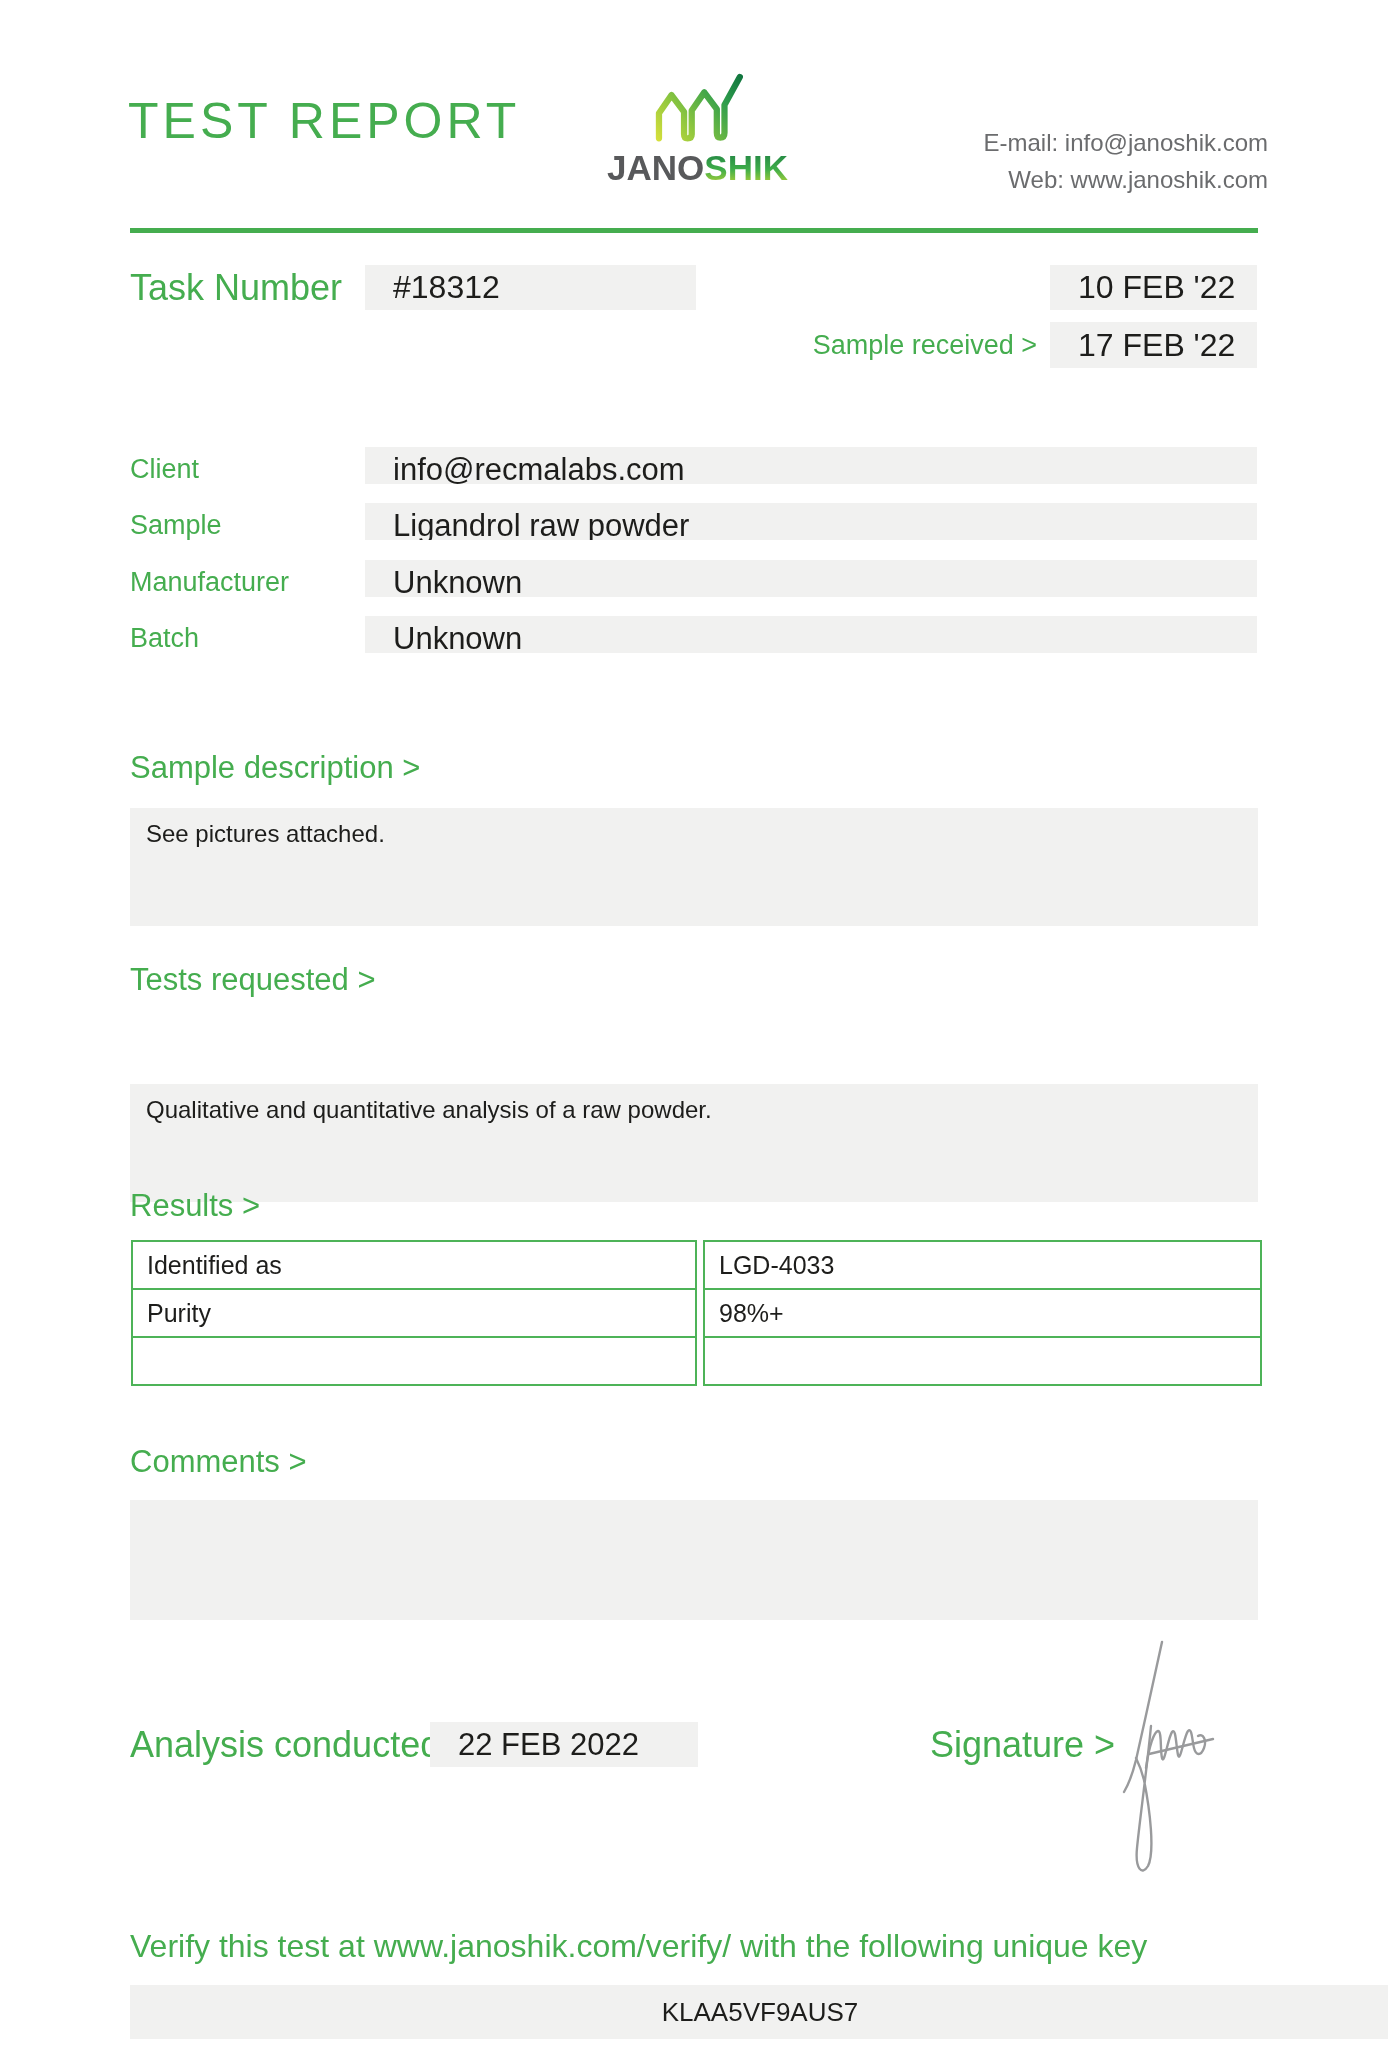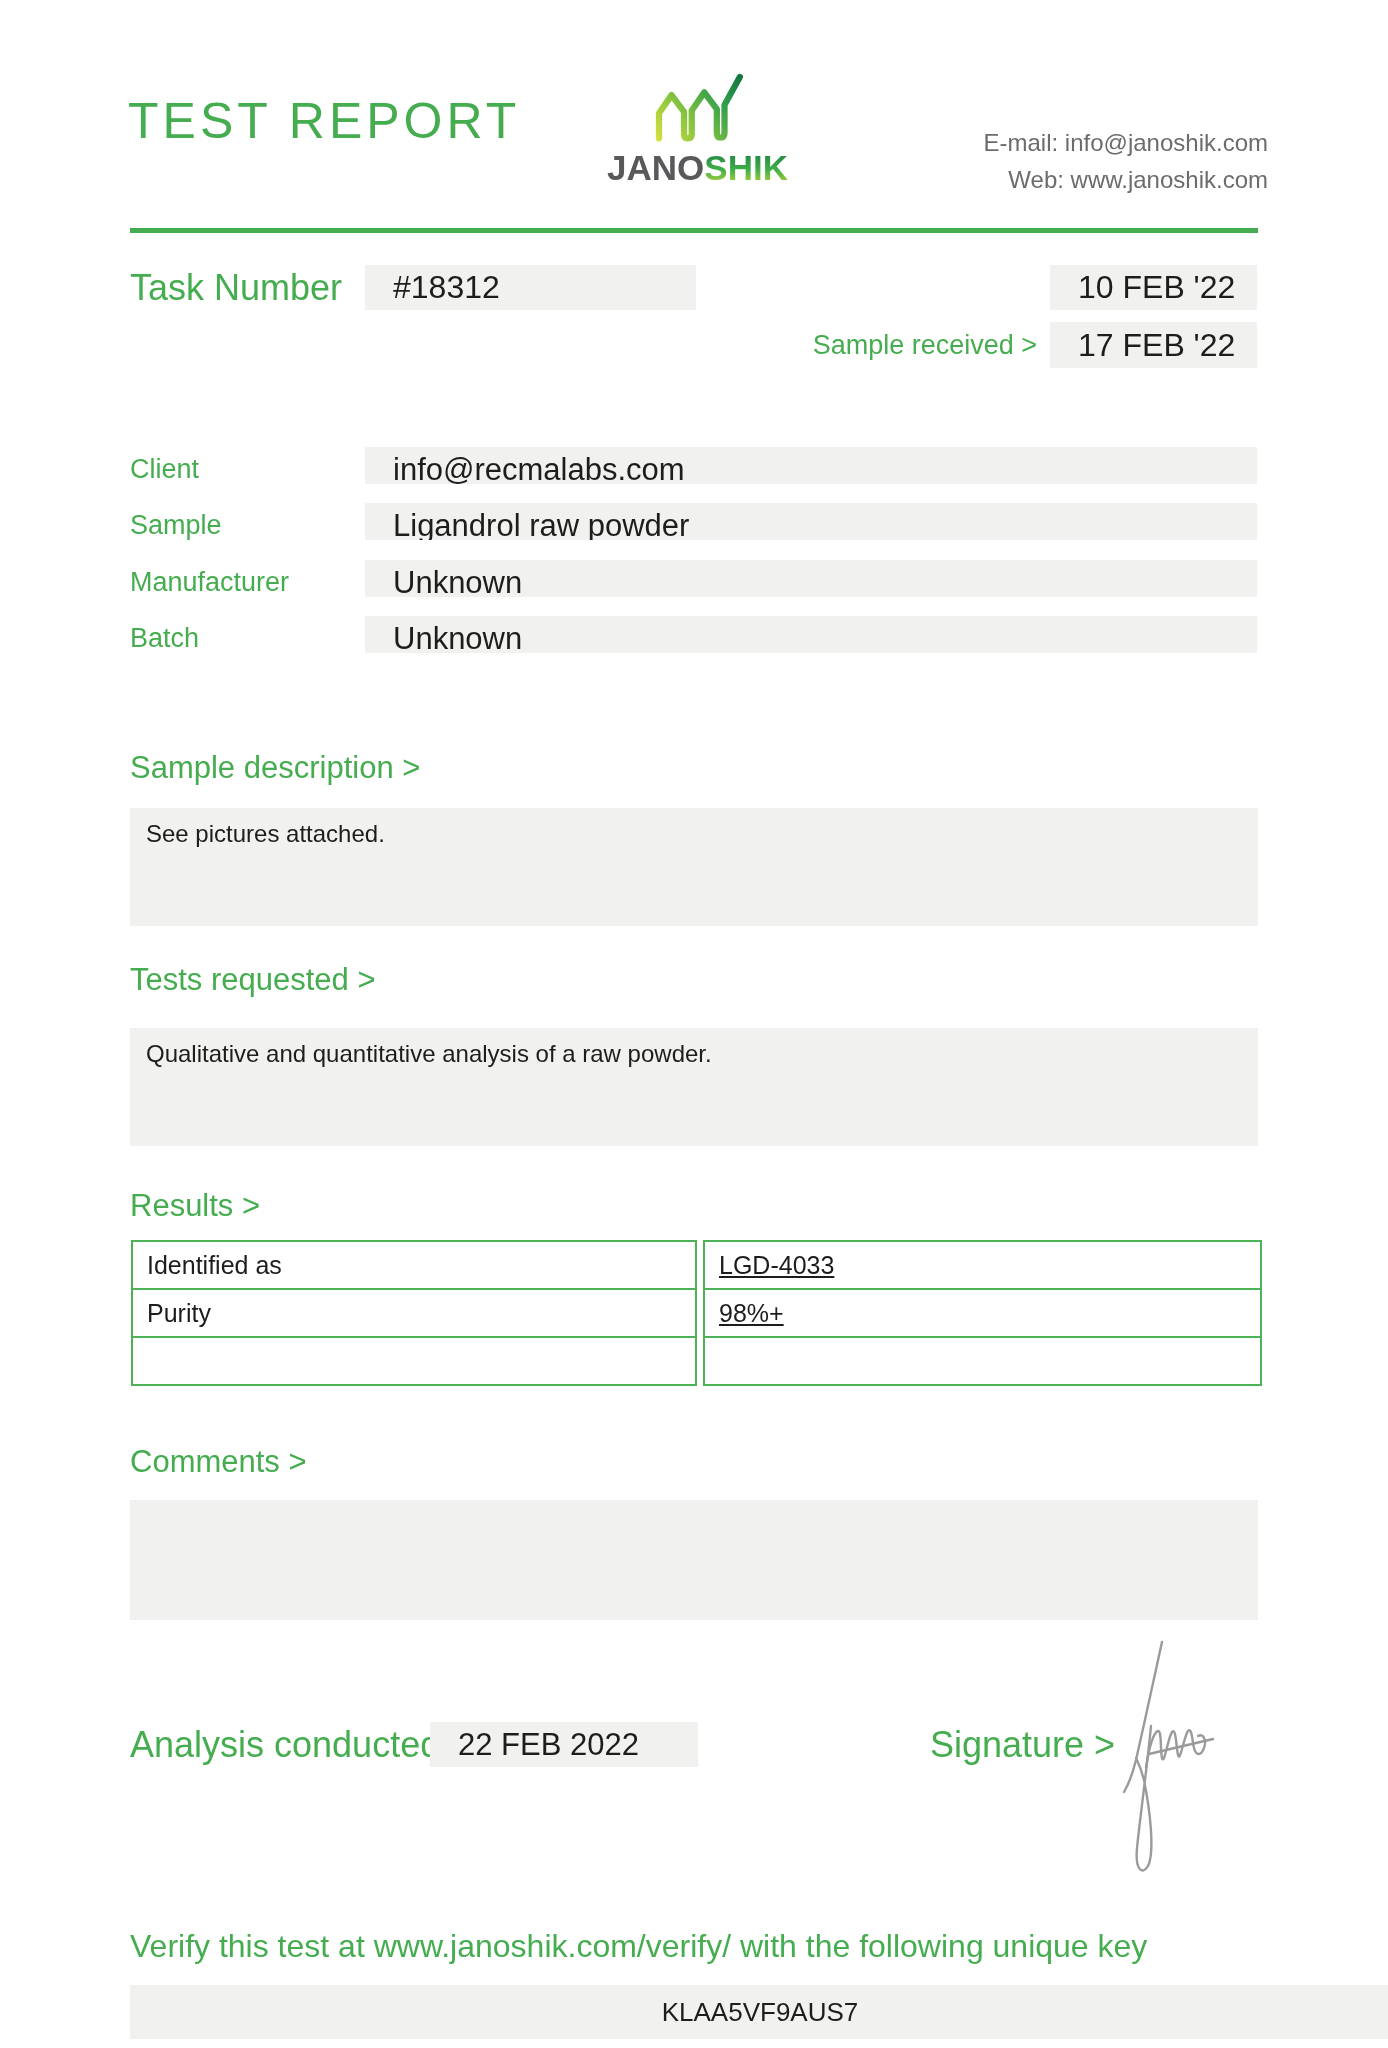--- a/index.html
+++ b/index.html
@@ -45,21 +45,21 @@
   .sec-heading { left:130px; font-size:31px; color:#45ad4f; white-space:nowrap; }
   .sec-box { left:130px; width:1128px; background:#f1f1f0; font-size:24px; color:#1d1d1b; padding:12px 16px; }
 
   
   .results-table { left:131px; top:1240px; width:1131px; }
   .r-row { display:flex; column-gap:6px; }
   .r-row + .r-row { margin-top:-2px; }
   .r-cell { border:2px solid #4db358; background:#ffffff; height:50px; line-height:46px;
             font-size:25px; padding-left:14px; white-space:nowrap; overflow:hidden; }
   .r-cell.c1 { width:566px; }
-  .r-cell.c2 { flex:1;text-decoration:underline; }
+  .r-cell.c2 { flex:1; }
 
   
   .analysis-label { left:130px; top:1722px; line-height:45px; }
   .analysis-box { left:430px; top:1722px; width:268px; height:45px; line-height:45px; font-size:31px; }
   .signature-label { left:930px; top:1722px; line-height:45px; }
   .signature-svg { left:1105px; top:1628px; width:170px; height:250px; }
 
   .verify-line { left:130px; top:1928px; width:1130px; font-size:32px; color:#45ad4f; white-space:nowrap; }
   .key-box { left:130px; top:1985px; width:1260px; height:54px; line-height:54px;
              background:#f1f1f0; text-align:center; font-size:26px; color:#1d1d1b; }
@@ -111,21 +111,21 @@
   <div class="abs detail-label" style="top:560px;">Manufacturer</div>
   <div class="abs valuebox detail-box" style="top:560px;">Unknown</div>
 
   <div class="abs detail-label" style="top:616px;">Batch</div>
   <div class="abs valuebox detail-box" style="top:616px;">Unknown</div>
 
   <div class="abs sec-heading" style="top:750px;">Sample description &gt;</div>
   <div class="abs sec-box" style="top:808px; height:118px;">See pictures attached.</div>
 
   <div class="abs sec-heading" style="top:962px;">Tests requested &gt;</div>
-  <div class="abs sec-box" style="top:1028px; height:118px;">Qualitative and quantitative analysis of a raw powder.</div>
+  <div class="abs sec-box" style="top:1084px; height:118px;">Qualitative and quantitative analysis of a raw powder.</div>
 
   <div class="abs sec-heading" style="top:1188px;">Results &gt;</div>
   <div class="abs results-table">
     <div class="r-row">
       <div class="r-cell c1">Identified as</div>
       <div class="r-cell c2">LGD-4033</div>
     </div>
     <div class="r-row">
       <div class="r-cell c1">Purity</div>
       <div class="r-cell c2">98%+</div>

